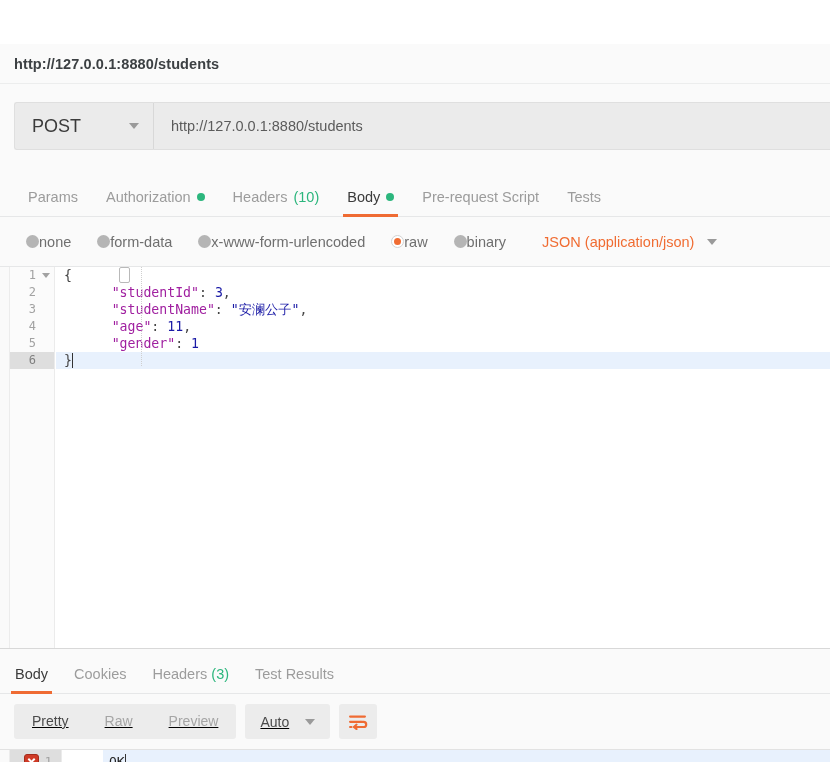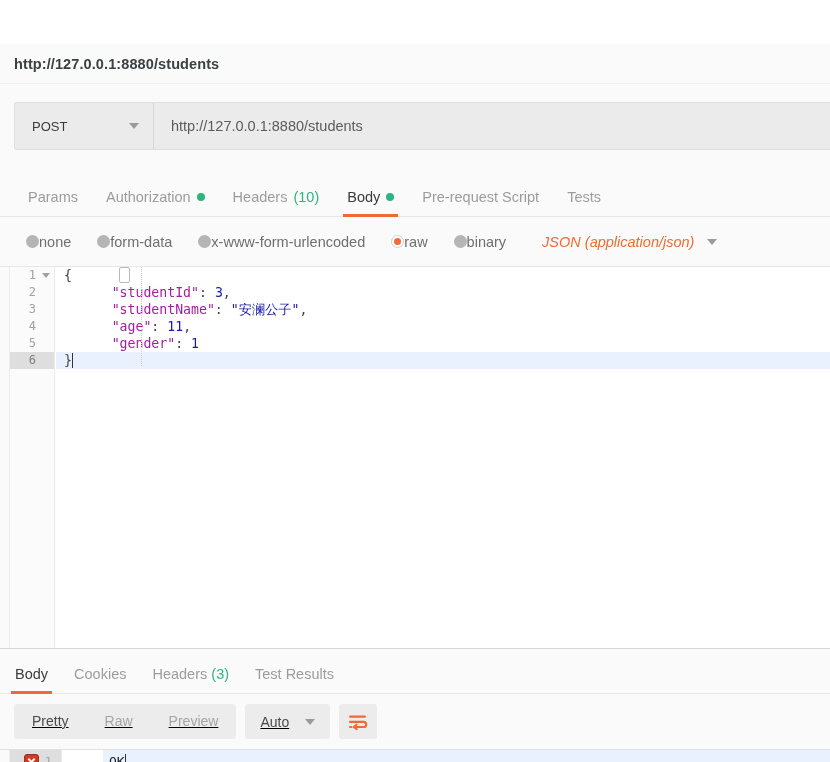--- a/index.html
+++ b/index.html
@@ -32,21 +32,21 @@
   .method-box {
     width: 140px; height: 48px;
     background: #ebebeb;
     border: 1px solid #dfdfdf;
     border-right: 1px solid #d8d8d8;
     border-radius: 3px 0 0 3px;
     display: flex; align-items: center; justify-content: space-between;
     padding: 0 14px 0 17px;
     cursor: pointer;
   }
-  .method-label { font-size: 13px; color: #3b3b3b; }
+  .method-label { font-size: 18px; color: #3b3b3b; }
   .caret {
     width: 0; height: 0;
     border-left: 5.5px solid transparent;
     border-right: 5.5px solid transparent;
     border-top: 6px solid #9a9a9a;
   }
   .url-box {
     flex: 1; height: 48px;
     background: #ebebeb;
     border: 1px solid #dfdfdf;
@@ -102,21 +102,21 @@
     border: 1px solid #d2d2d2;
     position: relative;
   }
   .radio.checked::after {
     content: ""; position: absolute;
     left: 2px; top: 2px; width: 7px; height: 7px;
     border-radius: 50%; background: #f06c32;
   }
   .json-select {
     display: flex; align-items: center; gap: 13px;
-    margin-left: 10px; cursor: pointer; font-style: italic;
+    margin-left: 10px; cursor: pointer;
   }
   .json-select-label { font-size: 14.5px; color: #f06c32; white-space: nowrap; }
 
   
   .editor-wrap {
     position: absolute; left: 0; top: 223px; width: 830px; height: 382px;
     background: #ffffff;
     border-bottom: 1px solid #d8d8d8;
     overflow: hidden;
   }

